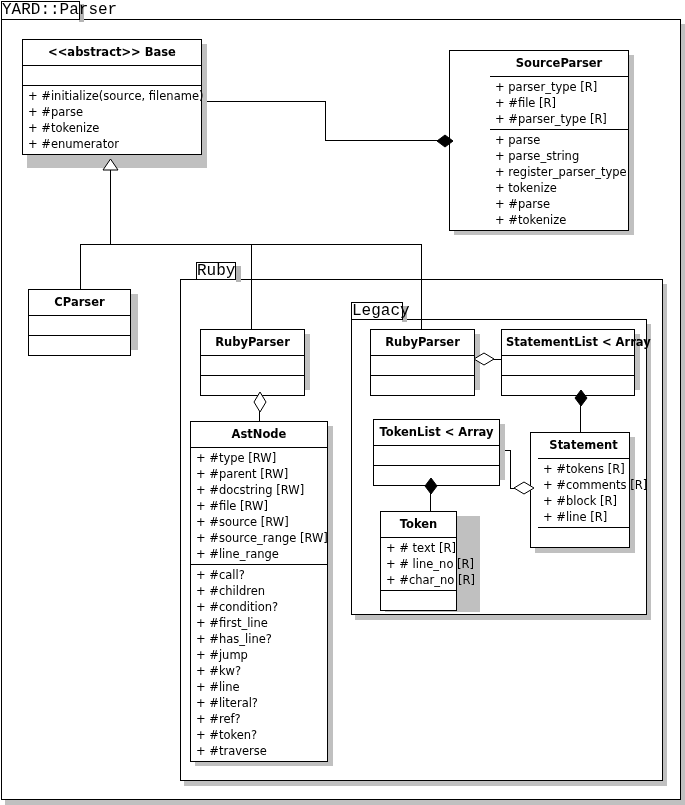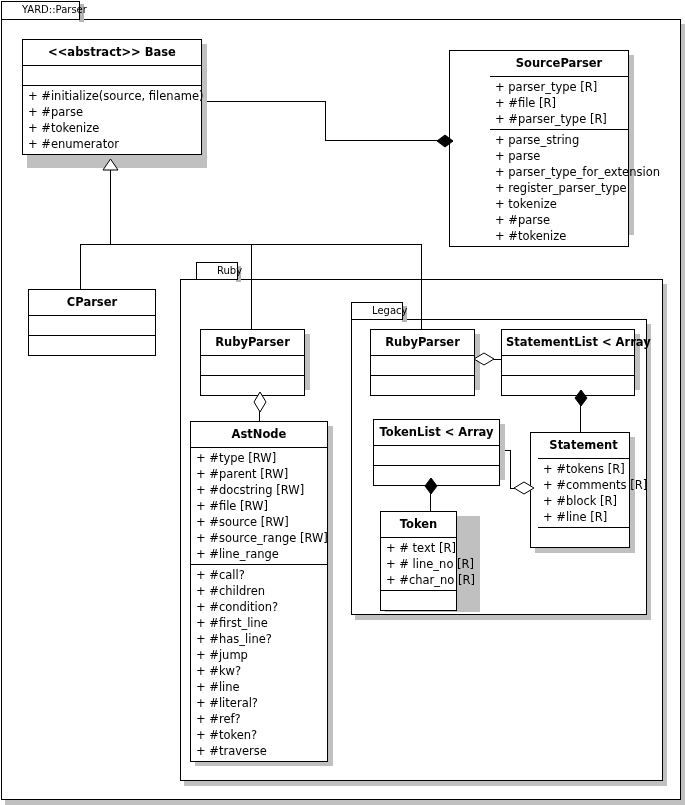--- a/index.html
+++ b/index.html
@@ -3,21 +3,21 @@
 <meta charset="utf-8">
 <style>
   html,body{margin:0;padding:0;background:#ffffff;}
   body{font-family:"DejaVu Sans","Liberation Sans",sans-serif;}
   #canvas{position:relative;width:685px;height:805px;overflow:hidden;background:#ffffff;}
 
   
   .pkg{position:absolute;box-sizing:border-box;}
   .pkg-body{position:absolute;box-sizing:border-box;border:1px solid #000;background:#ffffff;}
   .pkg-tab{position:absolute;box-sizing:border-box;border:1px solid #000;background:#ffffff;
-           font-size:10px;line-height:16px;padding:0 20px;color:#000;white-space:nowrap;z-index:3;}
+           font-size:16px;line-height:16px;padding:0 0;color:#000;white-space:nowrap;z-index:3;font-family:Liberation Mono, monospace;}
   .pkg-tab-shadow{position:absolute;background:#b5b5b5;z-index:2;}
   .pkg-shadow{position:absolute;background:#c0c0c0;z-index:0;}
 
   
   .cls{position:absolute;box-sizing:border-box;border:1px solid #000;background:#ffffff;z-index:6;}
   .cls-shadow{position:absolute;background:#c0c0c0;z-index:5;}
   .cls-name{box-sizing:border-box;text-align:center;font-weight:bold;font-size:11.5px;
             padding:5px 4px 6px 4px;color:#000;white-space:nowrap;}
   .cls-sec{box-sizing:border-box;border-top:1px solid #000;padding:2px 0 2px 0;}
   .cls-sec.empty{height:20px;padding:0;}
@@ -113,32 +113,31 @@
 
   <div class="cls-shadow" style="left:454px;top:55px;width:180px;height:180px;"></div>
   <div class="cls" style="left:449px;top:50px;width:180px;padding-left:40px;">
     <div class="cls-name">SourceParser</div>
     <div class="cls-sec">
         <div class="cls-row">+ parser_type [R]</div>
         <div class="cls-row">+ #file [R]</div>
         <div class="cls-row">+ #parser_type [R]</div>
       </div>
     <div class="cls-sec">
+        <div class="cls-row">+ parse</div>
         <div class="cls-row">+ parse_string</div>
-        <div class="cls-row">+ parse</div>
-        <div class="cls-row">+ parser_type_for_extension</div>
         <div class="cls-row">+ register_parser_type</div>
         <div class="cls-row">+ tokenize</div>
         <div class="cls-row">+ #parse</div>
         <div class="cls-row">+ #tokenize</div>
       </div>
   </div>
 
   <div class="cls-shadow" style="left:33px;top:294px;width:105px;height:56px;"></div>
-  <div class="cls" style="left:28px;top:289px;width:128px;">
+  <div class="cls" style="left:28px;top:289px;width:103px;">
     <div class="cls-name">CParser</div>
     <div class="cls-sec empty"></div>
     <div class="cls-sec empty"></div>
   </div>
 
   <div class="cls-shadow" style="left:205px;top:334px;width:105px;height:56px;"></div>
   <div class="cls" style="left:200px;top:329px;width:105px;">
     <div class="cls-name">RubyParser</div>
     <div class="cls-sec empty"></div>
     <div class="cls-sec empty"></div>

